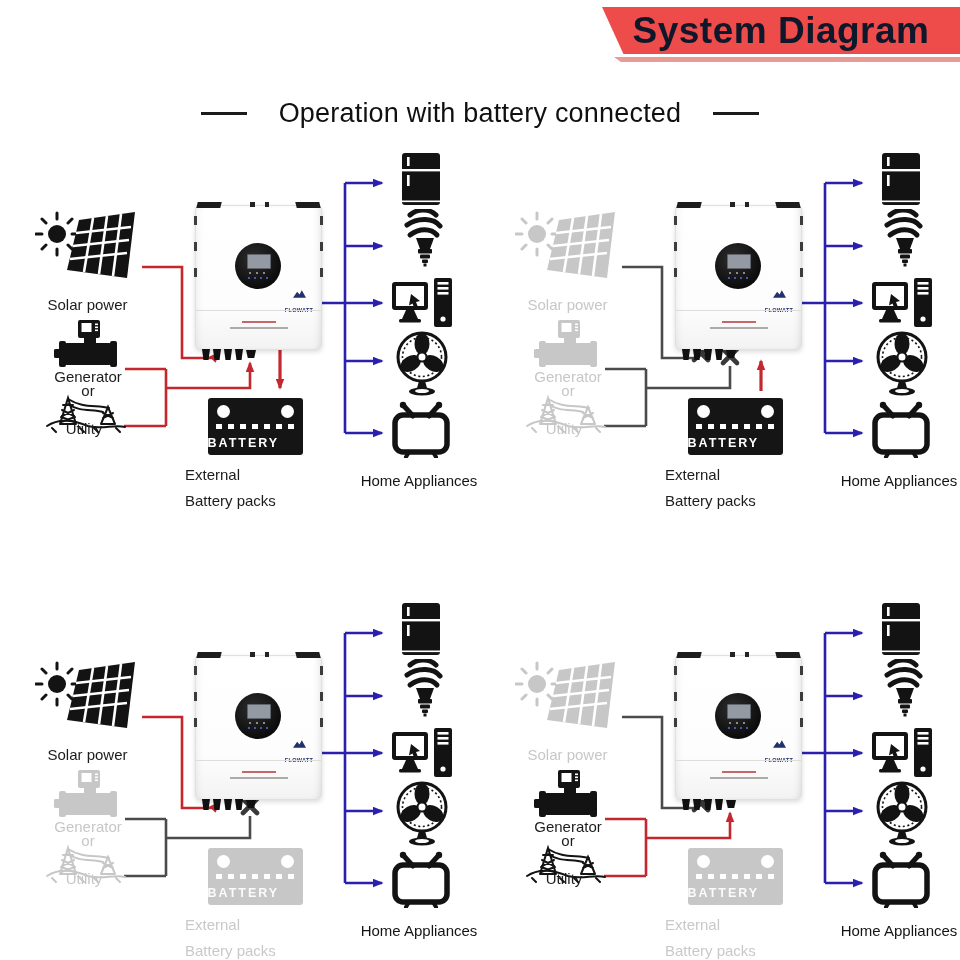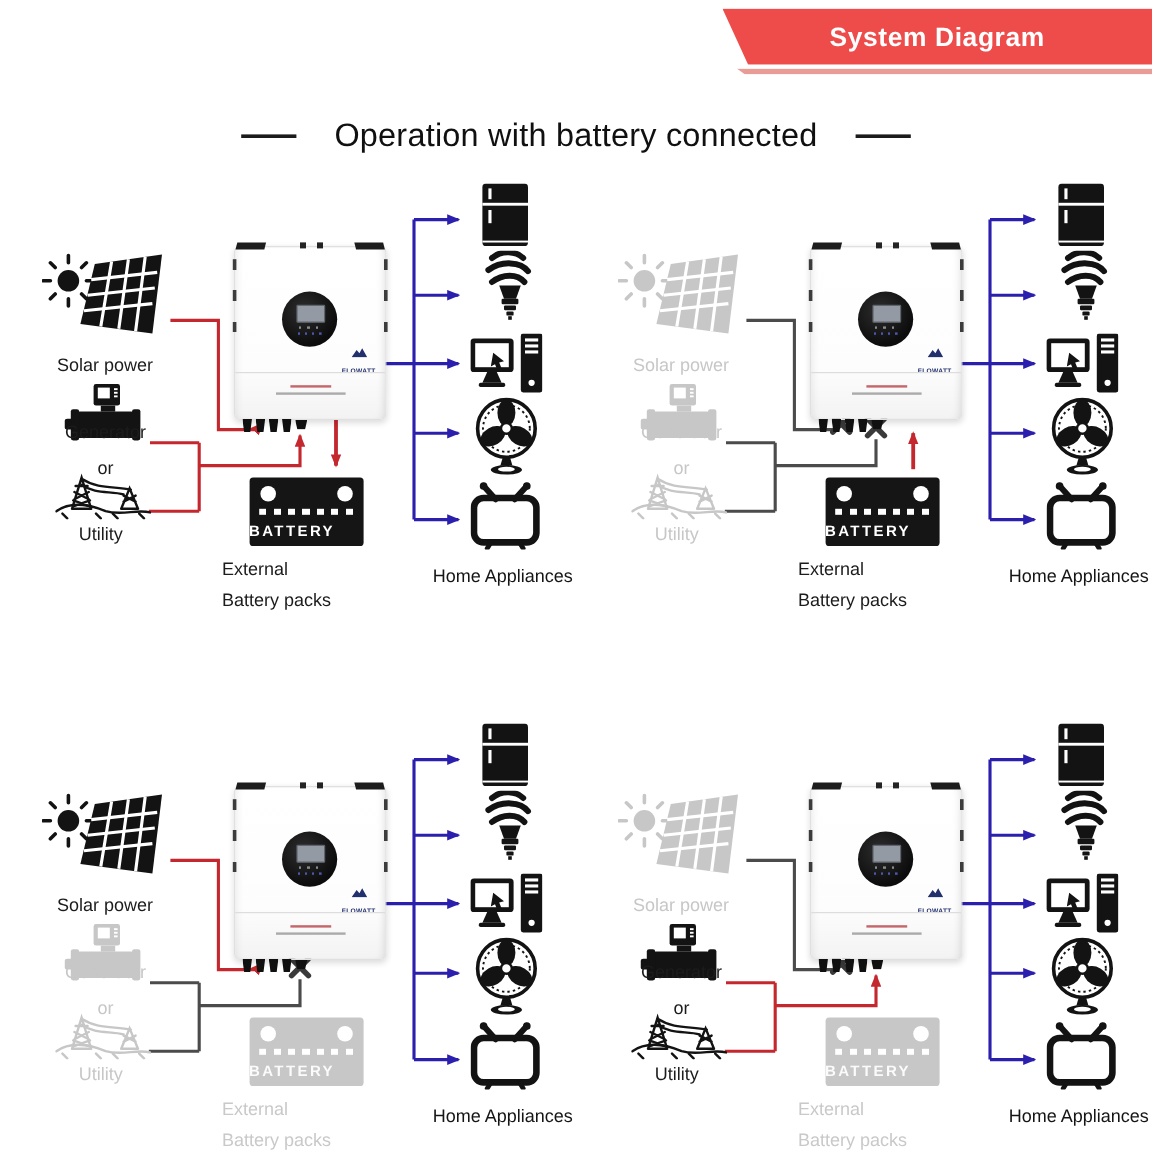--- a/index.html
+++ b/index.html
@@ -3,21 +3,21 @@
 <meta charset="utf-8">
 <style>
   html,body{margin:0;padding:0;background:#fff;}
   .stage{position:relative;width:960px;height:960px;background:#fff;overflow:hidden;
          font-family:"Liberation Sans",sans-serif;color:#1d1d1d;}
 
   
   .banner{position:absolute;top:7px;right:0;width:358px;height:47px;background:#ee4b4b;
           clip-path:polygon(0 0,100% 0,100% 100%,6% 100%);
           display:flex;align-items:center;justify-content:center;}
-  .banner span{color:#ffffff;font-size:22px;font-weight:bold;letter-spacing:.5px;}
+  .banner span{color:#0f172a;font-size:37px;font-weight:bold;letter-spacing:.5px;}
   .banner-shadow{position:absolute;top:57px;right:0;width:346px;height:5px;background:#e4837c;
           clip-path:polygon(0 0,100% 0,100% 100%,2% 100%);opacity:.8;}
 
   
   .sect{position:absolute;left:0;width:960px;height:42px;display:flex;align-items:center;
         justify-content:center;gap:32px;}
   .sect .dash{width:46px;height:3px;background:#1b1b1b;}
   .sect .t{font-size:27px;color:#101010;letter-spacing:.2px;}
   .sect1{top:92px;} .sect2{top:547px;}
 
@@ -36,23 +36,23 @@
   .ln-x{stroke:#3a3a3a;stroke-width:4.6px;stroke-linecap:round;}
 
   
   .ic{color:#131313;}
   .src{position:absolute;text-decoration:underline;}
   .src .lbl{position:absolute;text-align:center;font-size:15px;color:#1c1c1c;}
   .inactive{color:#c7c7c7 !important;}
   .inactive .lbl{color:#c7c7c7;}
 
   .lbl-solar{left:-10px;top:88px;width:125px;}
-  .lbl-gen{left:-26px;top:32px;width:120px;}
+  .lbl-gen{left:-26px;top:48px;width:120px;}
   .lbl-or{left:-26px;top:62px;width:120px;font-size:14px;}
-  .lbl-util{left:-22px;top:44px;width:120px;}
+  .lbl-util{left:-22px;top:27px;width:120px;}
 
   
   .inverter{position:absolute;left:195px;top:55px;width:125px;height:143px;
     background:linear-gradient(180deg,#ffffff 0%,#fdfdfd 70%,#f3f3f3 100%);
     border:1px solid #e0e0e0;border-radius:5px;
     box-shadow:0 2px 5px rgba(0,0,0,.14), inset -6px 0 8px -6px rgba(0,0,0,.14), inset 6px 0 8px -6px rgba(0,0,0,.10);}
   .inv-mount{position:absolute;top:-4px;left:2px;right:2px;height:5px;
     background:linear-gradient(90deg,transparent 0 43%,#232323 43% 47%,transparent 47% 55%,#232323 55% 59%,transparent 59%);}
   .inv-mount::before,.inv-mount::after{content:"";position:absolute;top:0;width:24px;height:6px;background:#1d1d1d;}
   .inv-mount::before{left:-1px;transform:skewX(-14deg);}

